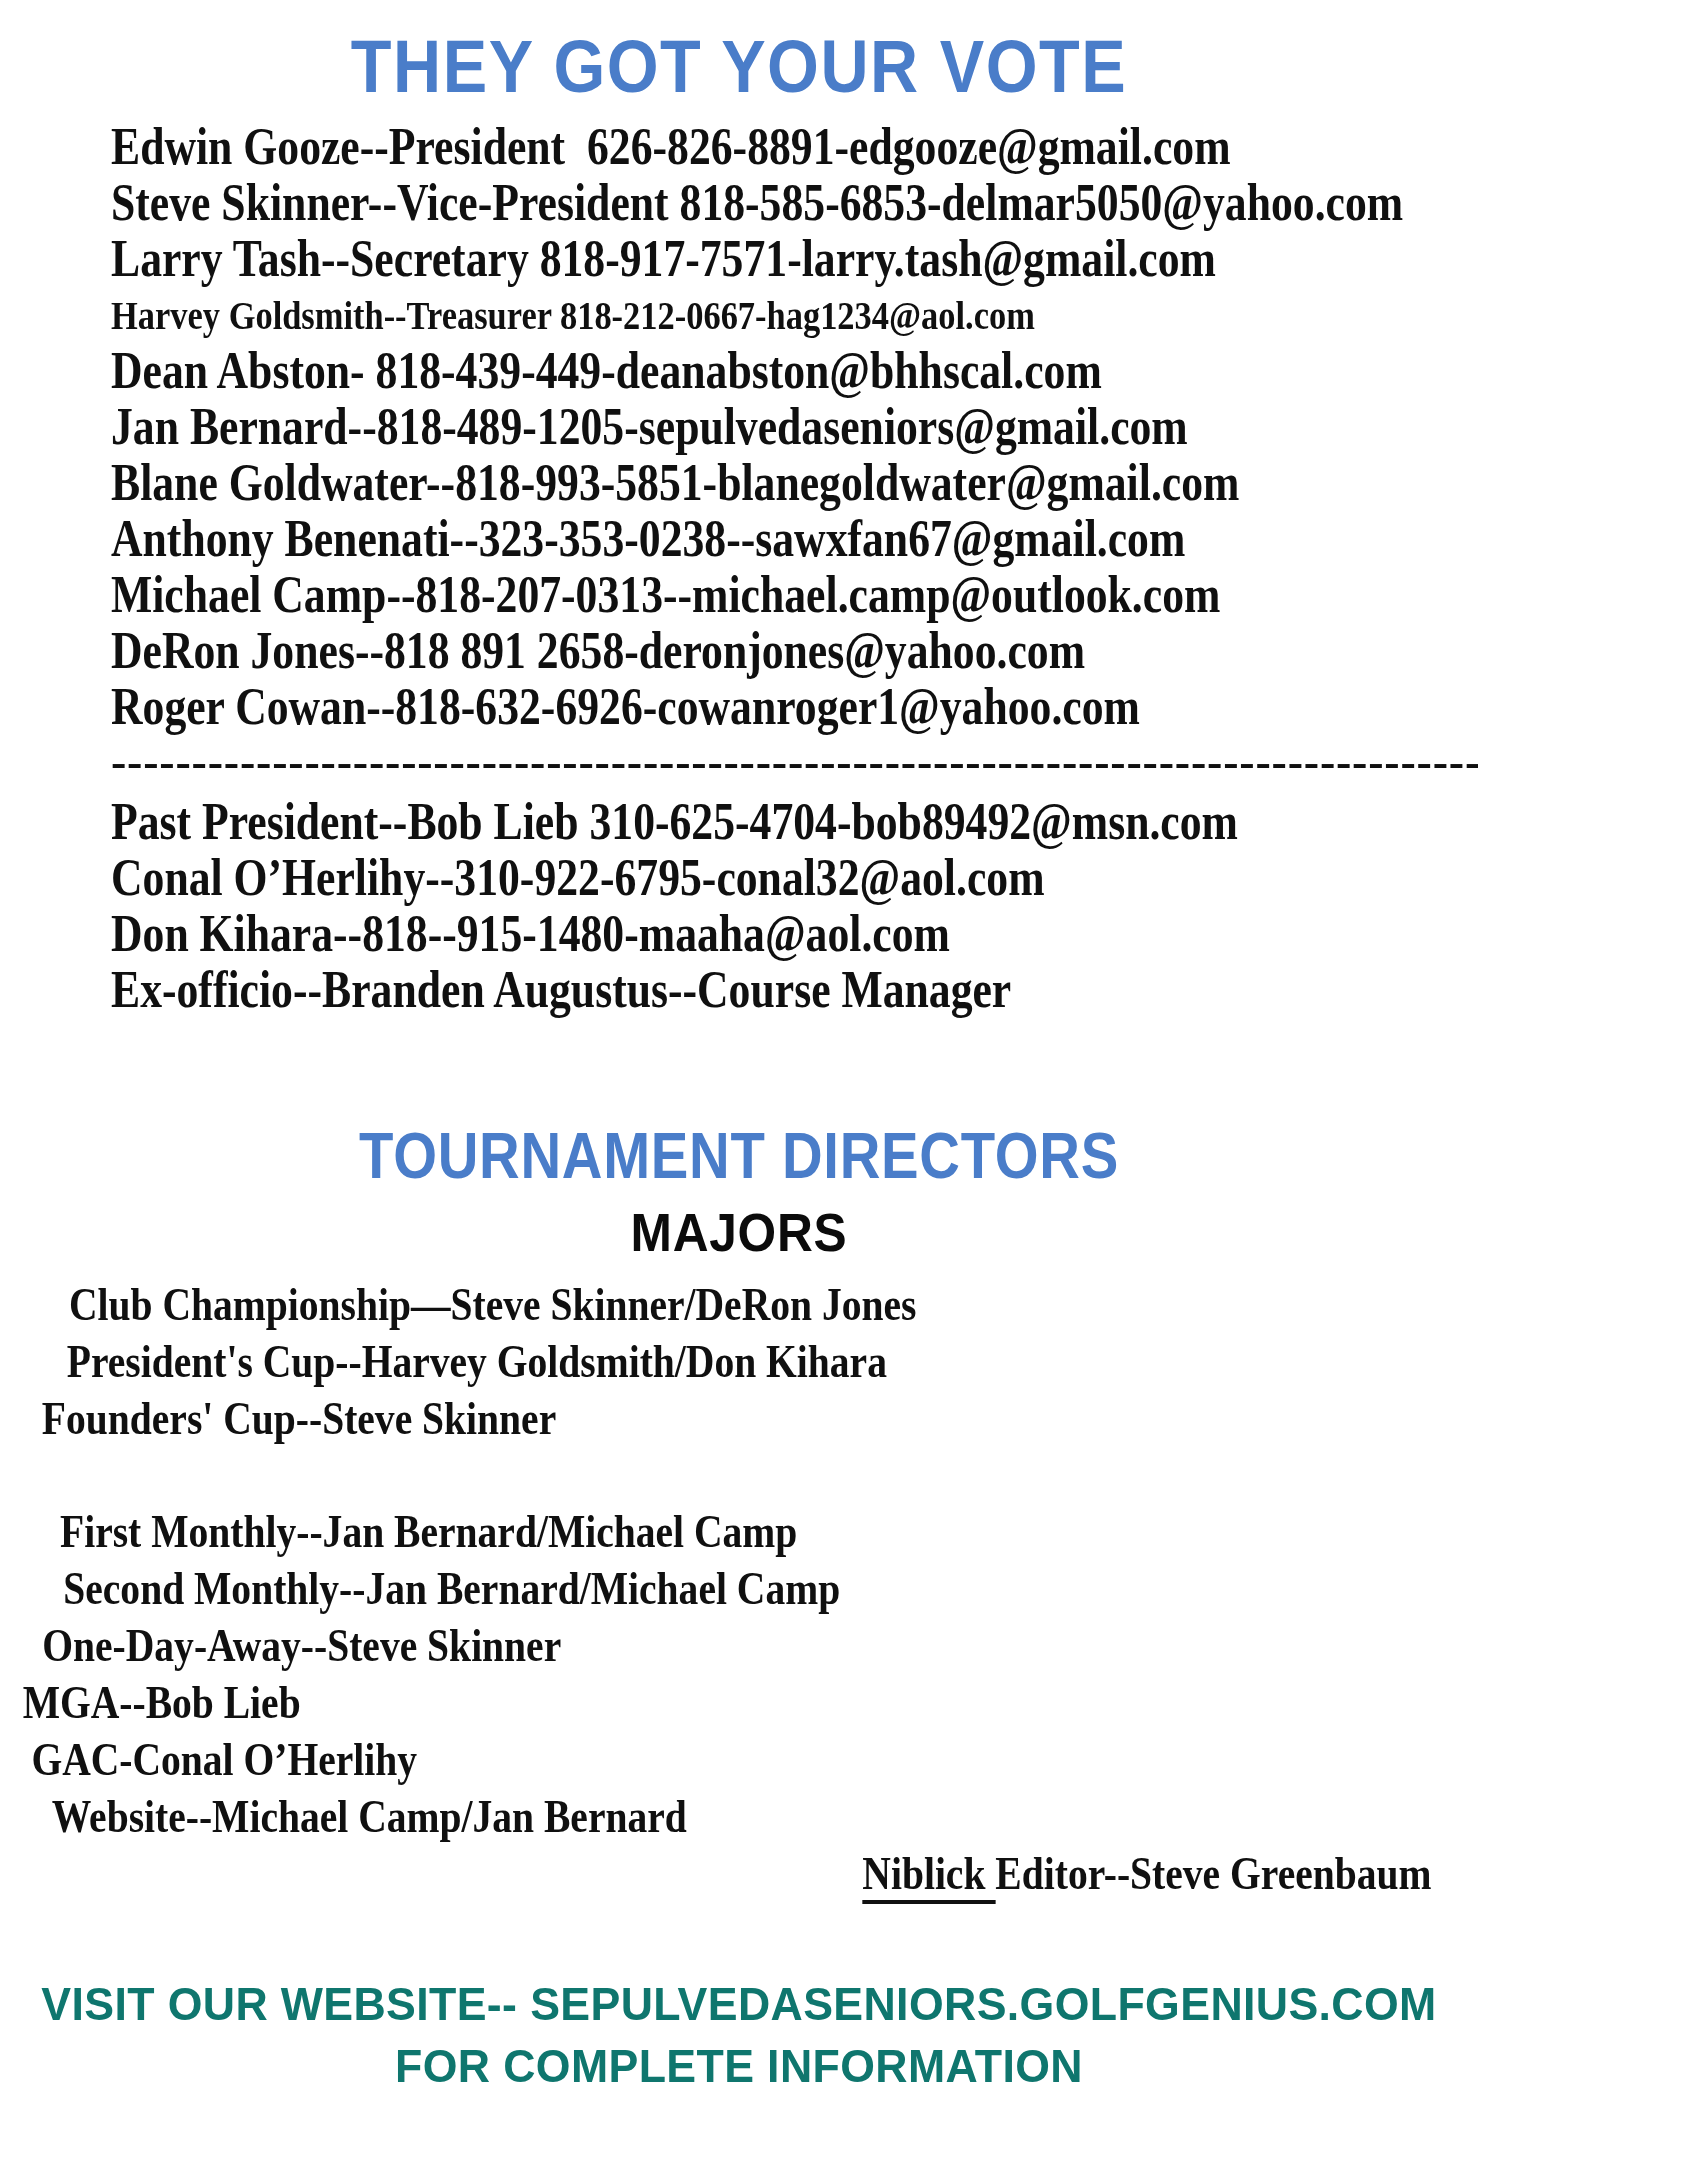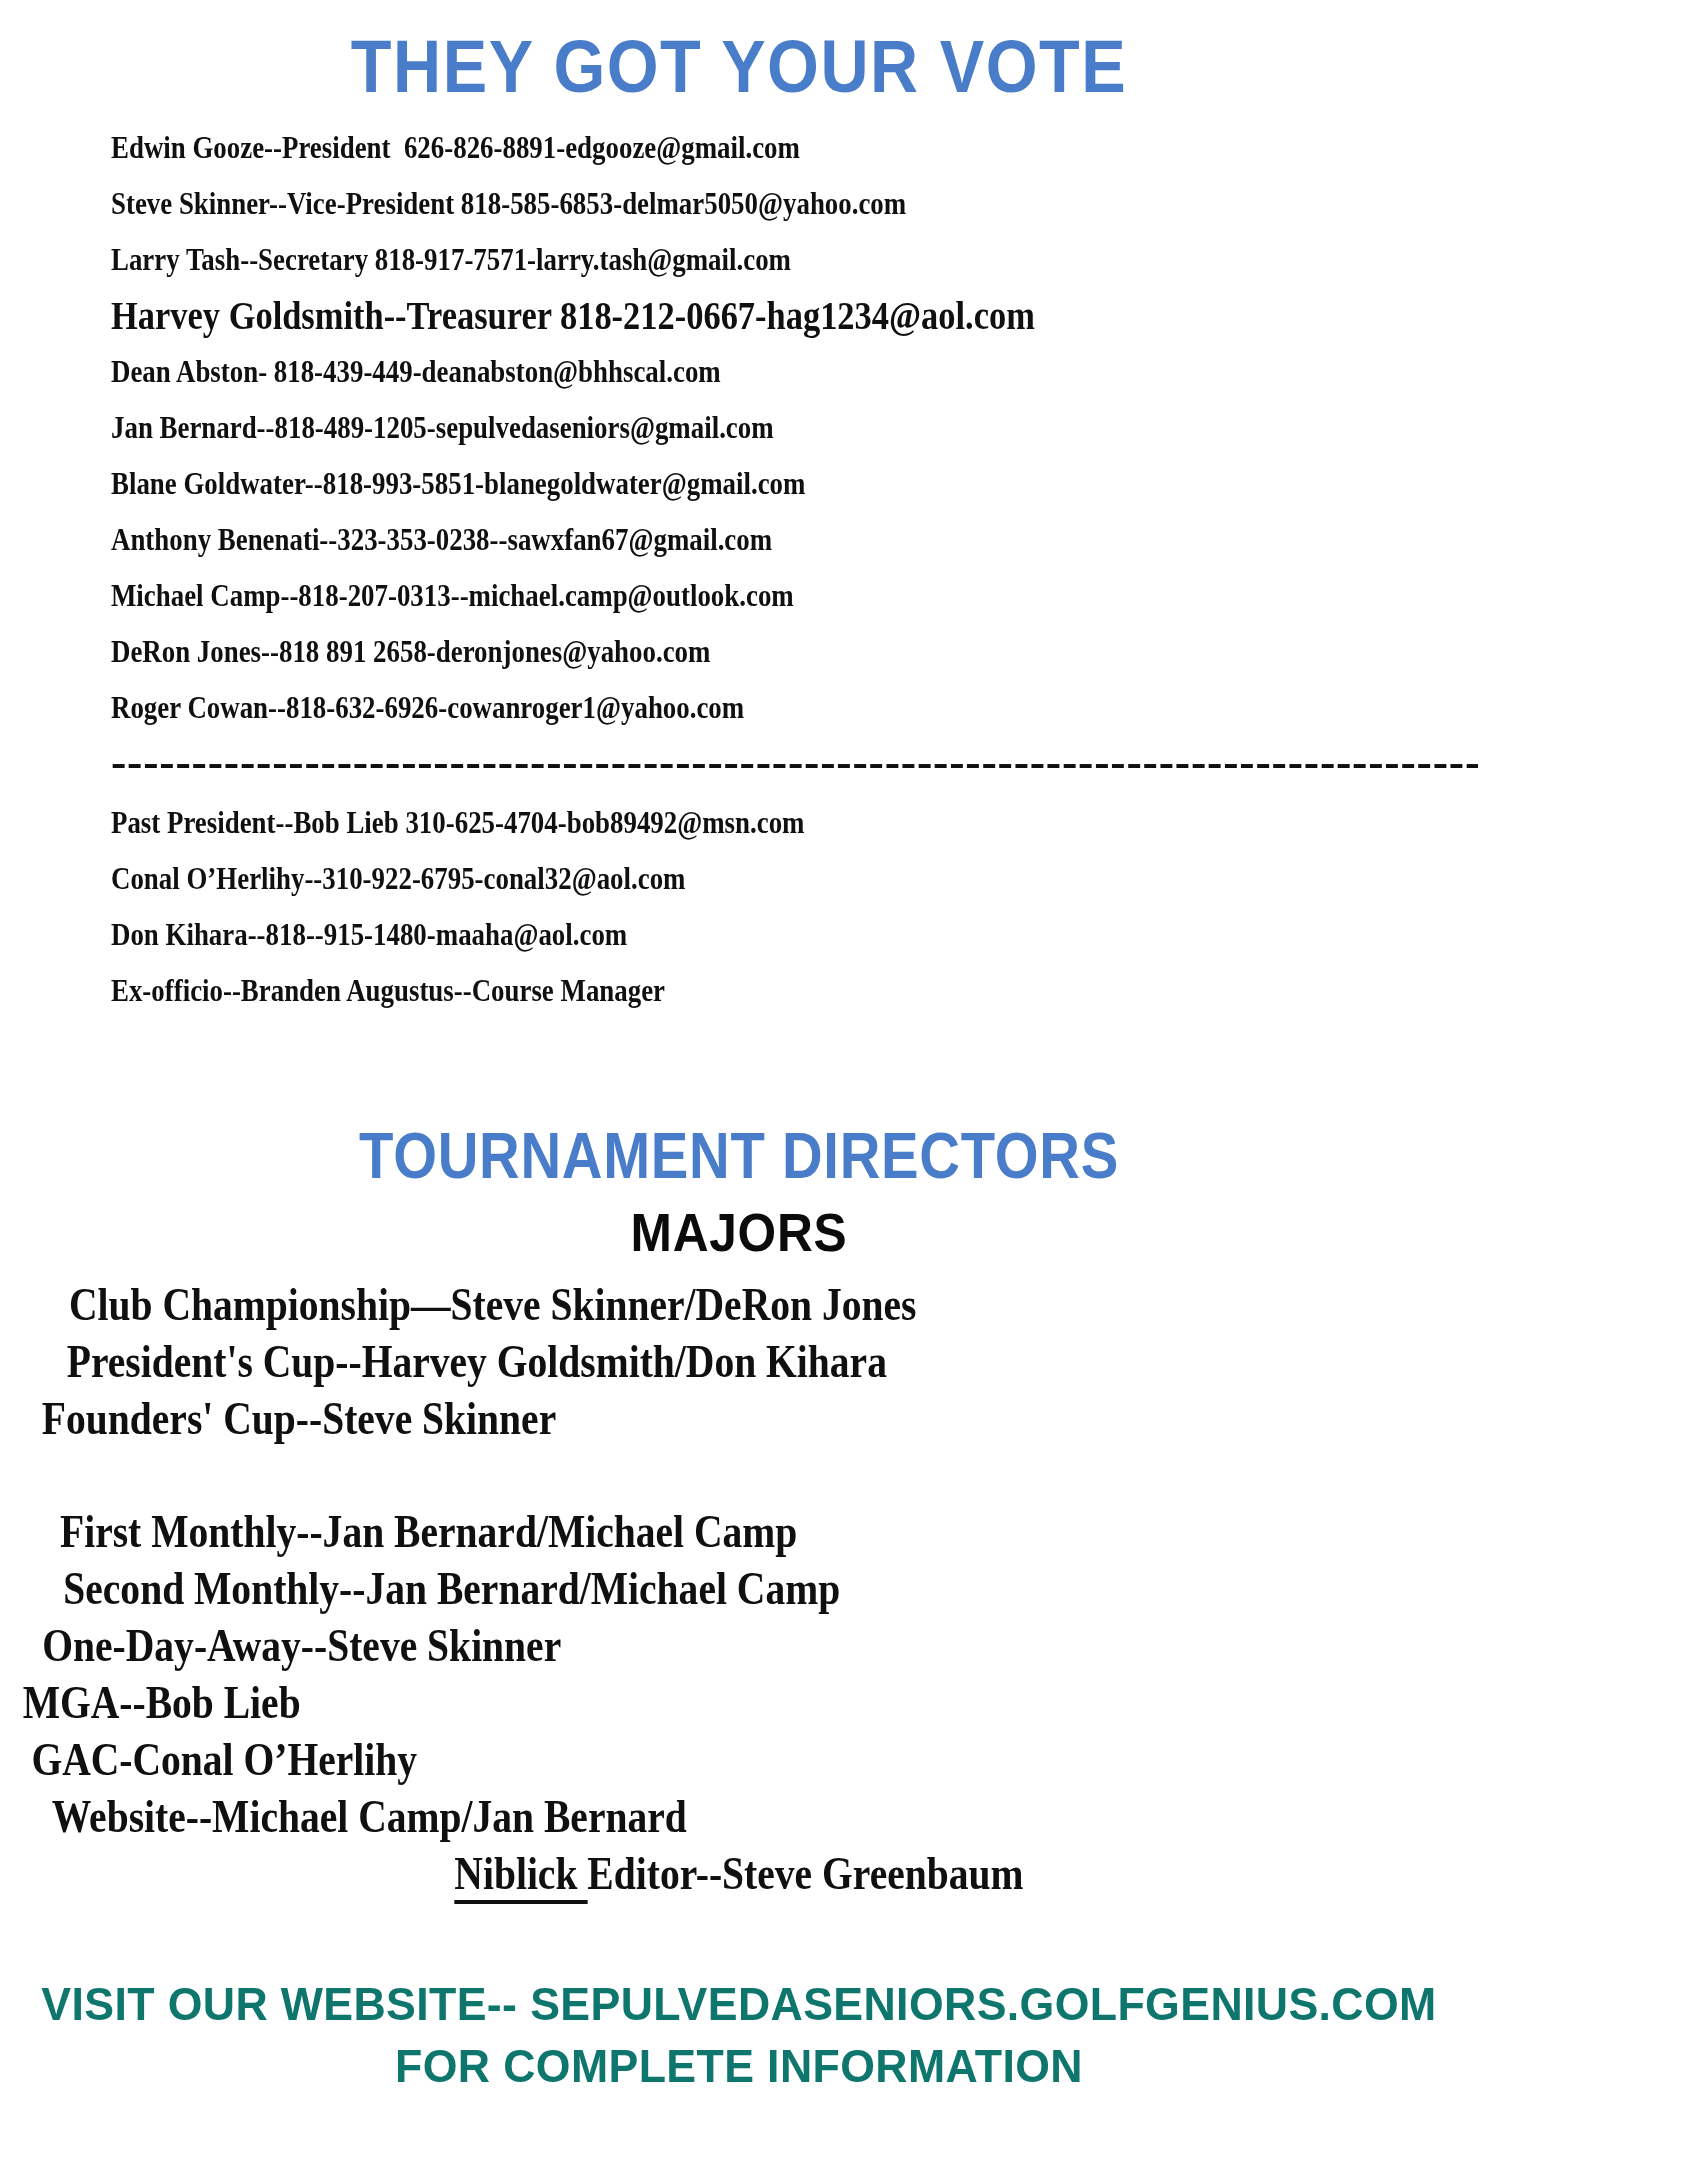--- a/index.html
+++ b/index.html
@@ -27,21 +27,21 @@
     transform: scaleX(0.9);
   }
   
   .board-list {
     list-style: none;
     margin: 0;
     padding: 5px 0 0 111px;
   }
   .board-list li {
     font-weight: 700;
-    font-size: 32px;
+    font-size: 52px;
     line-height: 56px;
     white-space: pre;
   }
   .board-list li.small { font-size: 41px; }
   .cond {
     display: inline-block;
     transform: scaleX(0.84);
     transform-origin: 0 60%;
   }
   .separator {
@@ -87,21 +87,21 @@
   .center-list li {
     font-weight: 700;
     font-size: 46px;
     line-height: 57px;
     white-space: pre;
   }
   .center-list .cond, .niblick-line .cond { transform-origin: 50% 60%; transform: scaleX(0.86); }
   .majors-list { margin-top: 13.5px; }
   .events-list { margin-top: 56px; }
   .niblick-line {
-    text-align: center;
+    text-align: right;
     font-weight: 700;
     font-size: 46px;
     line-height: 57px;
     white-space: pre;
   }
   .niblick-line .underline {
     border-bottom: 4.2px solid #111;
     padding-bottom: 0.8px;
   }
   

